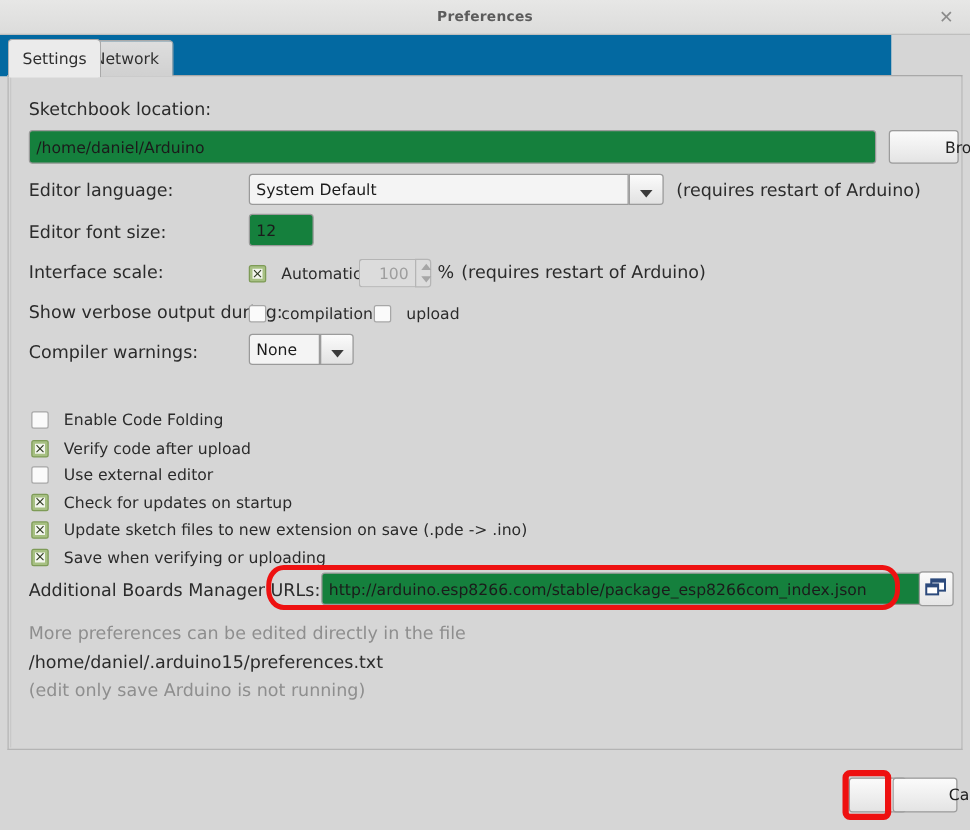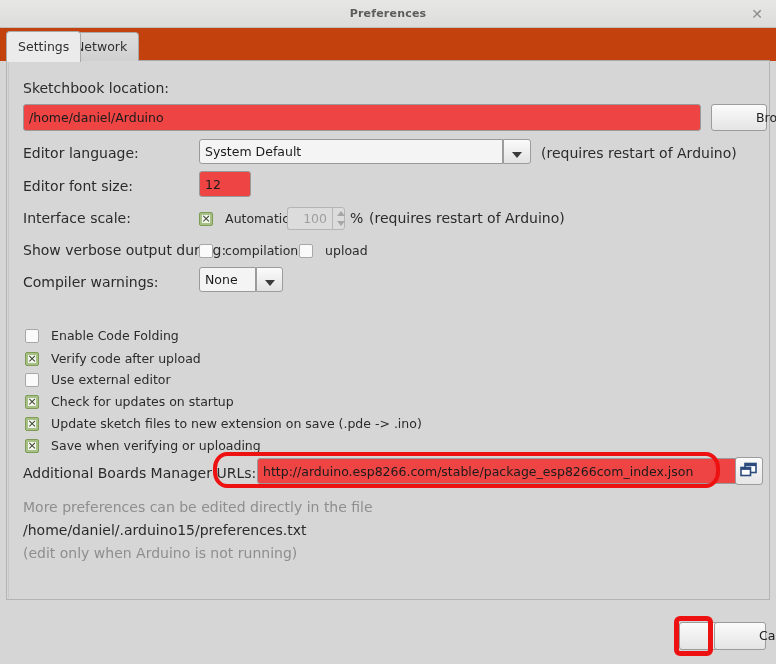--- a/index.html
+++ b/index.html
@@ -35,22 +35,22 @@
     position: absolute; right: 10px; top: 5px;
     width: 18px; height: 18px;
     line-height: 18px; text-align: center;
     font-size: 14px; color: #8b8b8b;
     cursor: pointer;
   }
 
   
   .tabstrip {
     position: absolute; left: 0; top: 28px;
-    width: 776px; height: 33px;
-    background: #c2410c;
+    width: 713px; height: 33px;
+    background: #0369a1;
   }
   .tab {
     position: absolute; top: 4px;
     height: 29px;
     box-sizing: border-box;
     border: 1px solid #a9a9a9;
     border-bottom: none;
     border-radius: 4px 4px 0 0;
     font-size: 12.5px;
     color: #2f2f2f;
@@ -93,21 +93,21 @@
     font-size: 14px;
     color: #2b2b2b;
     white-space: nowrap;
   }
   .lbl.muted { color: #8e8e8e; }
   .lbl.dark { color: #2b2b2b; }
 
   
   .tfield {
     box-sizing: border-box;
-    background: #ef4444;
+    background: #15803d;
     border: 1px solid #9a9a9a;
     border-radius: 3px;
     font-size: 12.5px;
     color: #1b1b1b;
     padding: 12px 5px;
     outline: none;
     font-family: "DejaVu Sans", "Liberation Sans", sans-serif;
   }
 
   
@@ -356,21 +356,21 @@
       <svg width="18" height="18" viewBox="0 0 18 18" style="position:absolute;left:4px;top:4px;">
         <rect x="5" y="1.5" width="11" height="9" fill="#ffffff" stroke="#2c4a7c" stroke-width="1.6"></rect>
         <rect x="5" y="1.5" width="11" height="2.6" fill="#2c4a7c"></rect>
         <rect x="1" y="5.5" width="9.5" height="8" fill="#ffffff" stroke="#2c4a7c" stroke-width="1.6"></rect>
         <rect x="1" y="5.5" width="9.5" height="2.4" fill="#2c4a7c"></rect>
       </svg>
     </div>
 
     <div class="row lbl muted" style="left:14px; top:437px;">More preferences can be edited directly in the file</div>
     <div class="row lbl dark" style="left:14px; top:460px;">/home/daniel/.arduino15/preferences.txt</div>
-    <div class="row lbl muted" style="left:14px; top:483px;">(edit only when Arduino is not running)</div>
+    <div class="row lbl muted" style="left:14px; top:483px;">(edit only save Arduino is not running)</div>
 
   </div>
   </div>
 
   <div class="pbtn btnrow" style="left:679px; top:622px; width:29px; height:28px; line-height:26px;">OK</div>
   <div class="pbtn btnrow" style="left:714px; top:622px; width:52px; height:28px; line-height:26px;">Cancel</div>
 
   <div class="annot" style="left:213px; top:452px; width:507px; height:36px;"></div>
   <div class="annot2" style="left:674px; top:616px; width:39px; height:40px;"></div>
 

